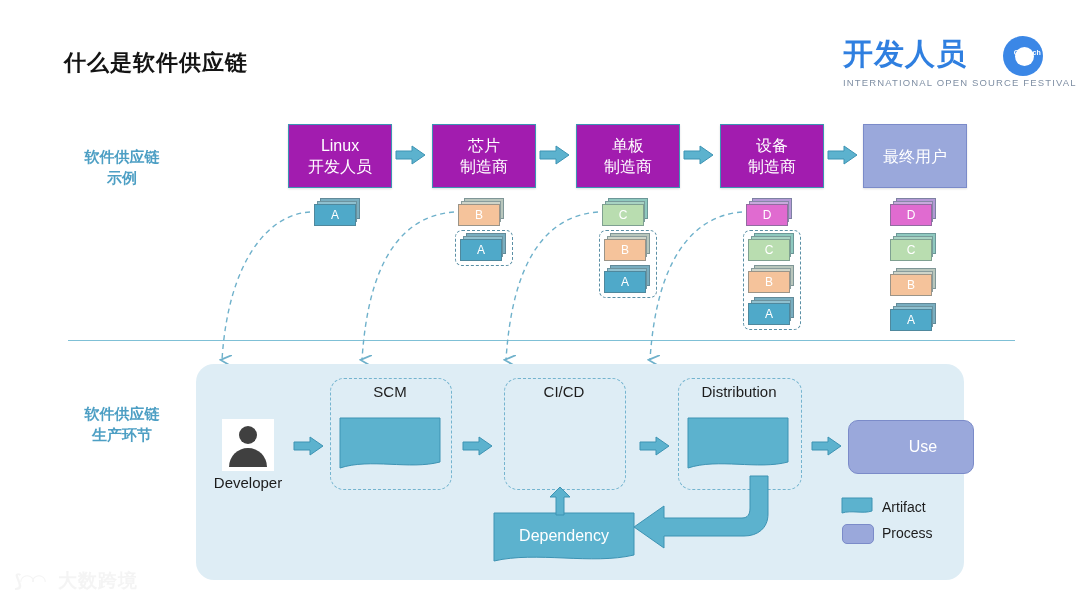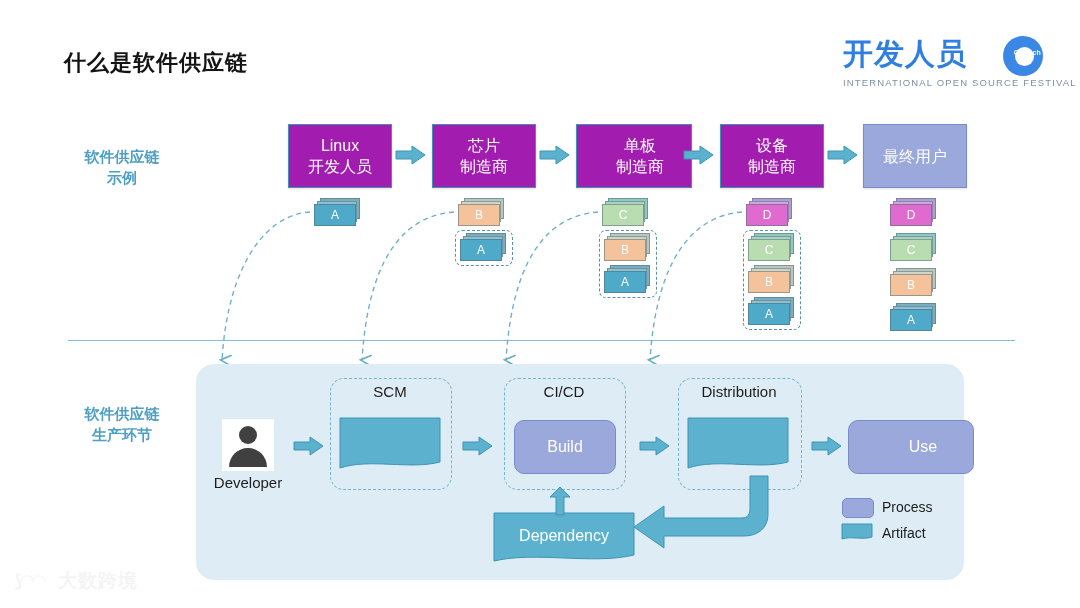--- a/index.html
+++ b/index.html
@@ -154,21 +154,21 @@
       <span>Linux</span>
       <span>开发人员</span>
     </div>
   </div>
   <div class="chain-box" style="left:432px;top:124px;">
     <div>
       <span>芯片</span>
       <span>制造商</span>
     </div>
   </div>
-  <div class="chain-box" style="left:576px;top:124px;padding-left:12px;">
+  <div class="chain-box" style="left:576px;top:124px;">
     <div>
       <span>单板</span>
       <span>制造商</span>
     </div>
   </div>
   <div class="chain-box" style="left:720px;top:124px;">
     <div>
       <span>设备</span>
       <span>制造商</span>
     </div>
@@ -291,23 +291,20 @@
   <div class="dev-label">Developer</div>
 
   <div class="plat-dashed" style="left:330px;top:378px;width:120px;height:110px;"></div>
   <div class="plat-title" style="left:330px;top:383px;width:120px;">SCM</div>
   <svg class="artifact" style="left:340px;top:418px;" width="100" height="56" viewBox="0 0 100 56">
     <path d="M0,0 L100,0 L100,44 C70,52 30,40 0,50 Z" fill="#5cb2ce" stroke="#3d93b3" stroke-width="1"></path>
   </svg>
 
   <div class="plat-dashed" style="left:504px;top:378px;width:120px;height:110px;"></div>
   <div class="plat-title" style="left:504px;top:383px;width:120px;">CI/CD</div>
-  <div class="process-box" style="left:514px;top:420px;width:100px;height:52px;">
-    <span>Build</span>
-  </div>
 
   <div class="plat-dashed" style="left:678px;top:378px;width:122px;height:110px;"></div>
   <div class="plat-title" style="left:678px;top:383px;width:122px;">Distribution</div>
   <svg class="artifact" style="left:688px;top:418px;" width="100" height="56" viewBox="0 0 100 56">
     <path d="M0,0 L100,0 L100,44 C70,52 30,40 0,50 Z" fill="#5cb2ce" stroke="#3d93b3" stroke-width="1"></path>
   </svg>
 
   <div class="process-box" style="left:848px;top:420px;width:100px;height:52px;padding-left:24px;">
     <span>Use</span>
   </div>
@@ -332,30 +329,30 @@
 
   <svg class="sm-arrow" style="left:550px;top:487px;" width="20" height="28" viewBox="0 0 20 28">
     <path d="M6,28 L6,10 L0,10 L10,0 L20,10 L14,10 L14,28 Z" fill="#5cb2ce" stroke="#3d93b3" stroke-width="1"></path>
   </svg>
 
   <svg style="position:absolute;left:630px;top:476px;" width="140" height="72" viewBox="0 0 140 72">
     <path d="M120,0 L138,0 L138,38 C138,52 128,60 114,60 L34,60 L34,72 L4,51 L34,30 L34,42 L112,42 C118,42 120,38 120,32 Z" fill="#5cb2ce" stroke="#3d93b3" stroke-width="1"></path>
   </svg>
 
   <div class="legend">
-    <div class="legend-row">
-      <div class="swatch" style="background:#9aa8db;border:1px solid #7b8bc9;border-radius:5px;"></div>
-      <div class="lg-text">Process</div>
-    </div>
     <div class="legend-row">
       <svg class="swatch" width="30" height="18" viewBox="0 0 30 18">
         <path d="M0,0 L30,0 L30,13 C21,16 9,12 0,15 Z" fill="#5cb2ce" stroke="#3d93b3" stroke-width="1"></path>
       </svg>
       <div class="lg-text">Artifact</div>
     </div>
+    <div class="legend-row">
+      <div class="swatch" style="background:#9aa8db;border:1px solid #7b8bc9;border-radius:5px;"></div>
+      <div class="lg-text">Process</div>
+    </div>
   </div>
 
   <div class="watermark">
     <div class="wm-glyph">⟆◠◠</div>
     <div class="wm-text">大数跨境</div>
   </div>
 
 </div>
 
 </body></html>

